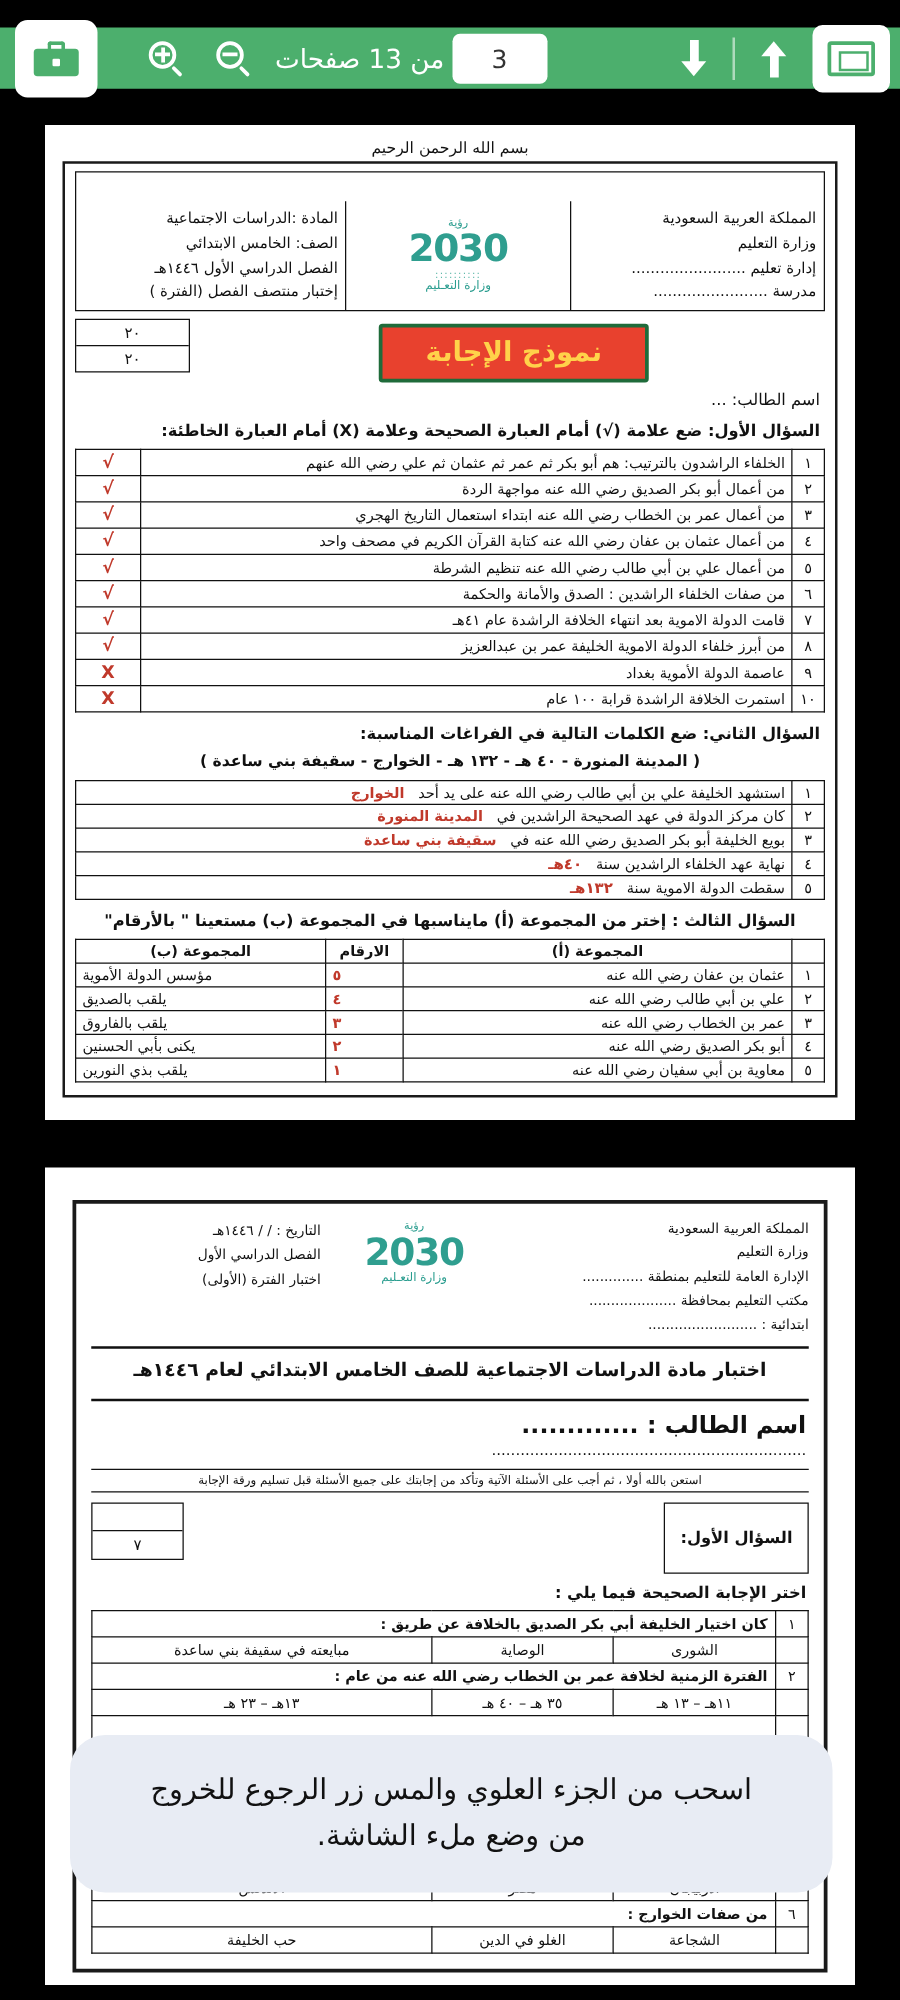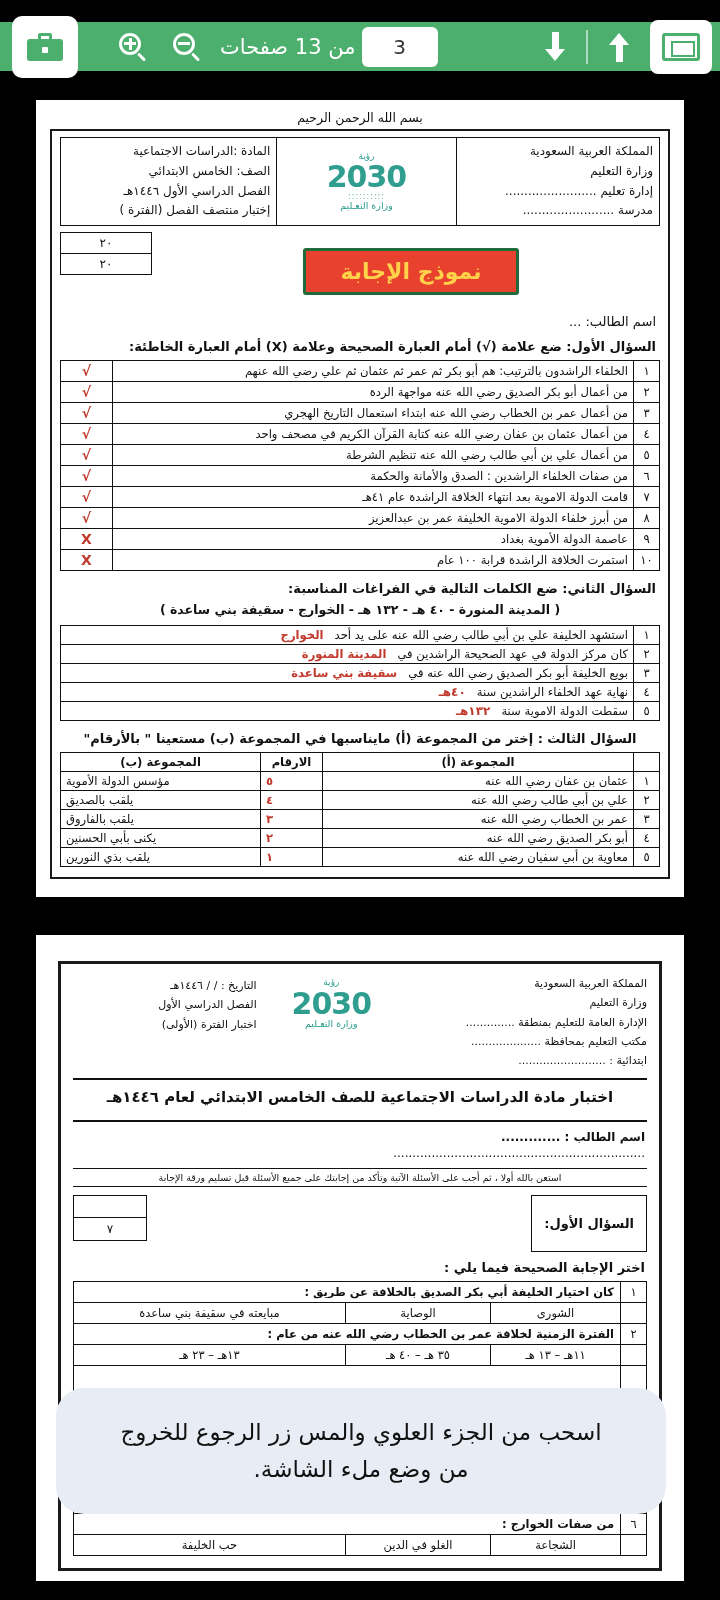--- a/index.html
+++ b/index.html
@@ -67,36 +67,36 @@
 
   .sheet { border: 2px solid #1a1a1a; margin: 0 14px; padding: 6px 8px 10px 8px; position: relative; }
   .p2sheet { border: 3px solid #1a1a1a; margin: 14px 22px 0 22px; padding: 10px 12px 12px 12px; position: relative; }
 
   .basmala { text-align: center; font-size: 12.5px; color: #111; direction: rtl; margin-bottom: 4px; }
 
   
   .hdr {
     display: flex; direction: rtl; border: 1.4px solid #111; font-size: 12px; color: #111;
   }
-  .hdr .col { padding: 4px 6px; }
+  .hdr .col { padding: 4px 6px; margin-top: 23px; }
   .hdr .c-right { width: 34%; border-left: 1.4px solid #111; line-height: 1.65; text-align: right; }
   .hdr .c-mid { width: 30%; border-left: 1.4px solid #111; display: flex; align-items: center; justify-content: center; }
   .hdr .c-left { width: 36%; line-height: 1.65; text-align: right; }
 
   .vision { text-align: center; line-height: 1.05; }
   .vision .v-top { font-size: 9px; color: #2a9d8f; letter-spacing: .5px; }
   .vision .v-num { font-size: 30px; font-weight: bold; color: #2f9e8f; letter-spacing: -1px; }
   .vision .v-dots { font-size: 8px; color: #5bb7a8; letter-spacing: 1px; }
   .vision .v-min { font-size: 9.5px; color: #2a9d8f; }
 
   .stamp-row { display: flex; direction: rtl; align-items: flex-start; margin-top: 6px; gap: 10px; }
   .stamp {
     background: #e8412e; border: 3px solid #1f6b3a; color: #ffd24a;
     font-size: 22px; font-weight: bold; padding: 8px 34px; border-radius: 3px;
-    text-align: center; margin: 16px auto;
+    text-align: center; margin: 4px auto;
     position: relative; z-index: 3;
   }
   .stamp-wrap { flex: 1; display: flex; justify-content: center; }
   .score-box { width: 92px; border: 1.4px solid #111; font-size: 12px; color: #111; }
   .score-box div { padding: 3px 0; text-align: center; }
   .score-box div:first-child { border-bottom: 1.4px solid #111; }
 
   .qtitle { direction: rtl; text-align: right; font-size: 13px; font-weight: bold; color: #111; margin: 10px 4px 6px 4px; }
 
   table.tbl { width: 100%; border-collapse: collapse; direction: rtl; font-size: 11.6px; color: #111; }
@@ -112,21 +112,21 @@
   td.center { text-align: left; margin-top: 12px; }
 
   
   .p2-hdr { display: flex; direction: rtl; font-size: 11px; color: #111; align-items: flex-start; }
   .p2-hdr .rt { width: 42%; text-align: right; line-height: 1.75; }
   .p2-hdr .mid { width: 26%; display: flex; justify-content: center; padding-top: 4px; }
   .p2-hdr .lt { width: 32%; text-align: right; line-height: 1.75; padding-top: 2px; }
 
   .rule { border-top: 2.5px solid #111; margin: 8px 0 6px 0; }
   .p2-title { direction: rtl; text-align: center; font-size: 15px; font-weight: bold; color: #111; padding: 2px 0 6px 0; }
-  .p2-name { direction: rtl; text-align: right; font-size: 12px; font-weight: bold; color: #111; margin: 8px 2px 2px 2px; }
+  .p2-name { direction: rtl; text-align: right; font-size: 19px; font-weight: bold; color: #111; margin: 8px 2px 2px 2px; }
   .p2-dots { direction: rtl; text-align: right; font-size: 12px; color: #111; margin: 0 2px 8px 2px; }
   .p2-note { direction: rtl; text-align: center; font-size: 9.5px; color: #111; border-top: 1.5px solid #111; border-bottom: 1.5px solid #111; padding: 3px 0; margin-bottom: 8px; }
 
   .q1row { display: flex; direction: rtl; align-items: flex-start; }
   .q1badge { border: 1.6px solid #111; font-size: 13px; font-weight: bold; color: #111; padding: 20px 12px; }
   .mark2 { width: 74px; border: 1.6px solid #111; margin-right: auto; font-size: 12px; color: #111; }
   .mark2 .a { height: 22px; border-bottom: 1.6px solid #111; }
   .mark2 .b { height: 22px; text-align: center; line-height: 22px; }
 
   .choose { direction: rtl; text-align: right; font-size: 13px; font-weight: bold; color: #111; margin: 8px 2px 6px 2px; }

